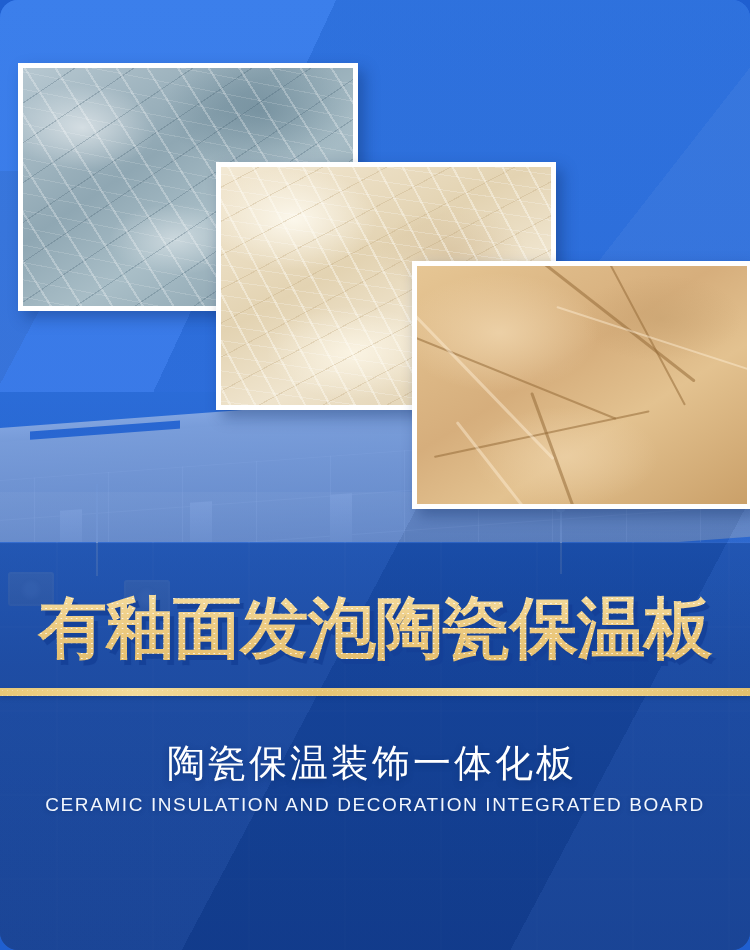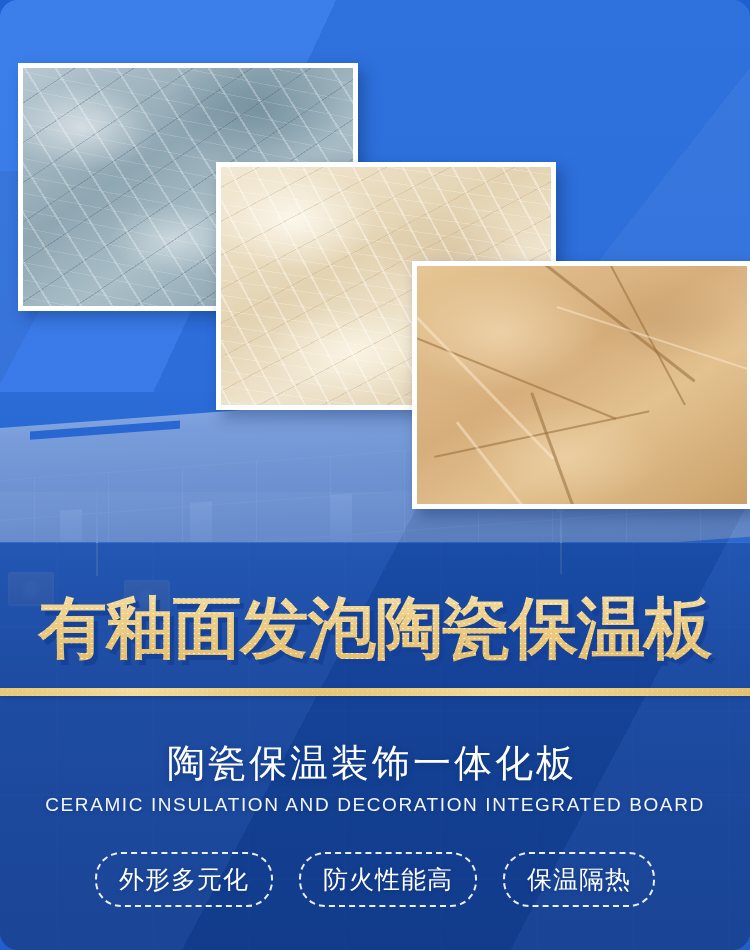--- a/index.html
+++ b/index.html
@@ -308,19 +308,14 @@
     <div class="speck"></div>
   </div>
 
   <div class="headline">有釉面发泡陶瓷保温板</div>
 
   <div class="gold-bar"></div>
 
   <div class="sub-cn">陶瓷保温装饰一体化板</div>
   <div class="sub-en">CERAMIC INSULATION AND DECORATION INTEGRATED BOARD</div>
 
-  <div class="pills">
-    <div class="pill">外形多元化</div>
-    <div class="pill">防火性能高</div>
-    <div class="pill">保温隔热</div>
-  </div>
 
 </div>
 
 </body></html>

